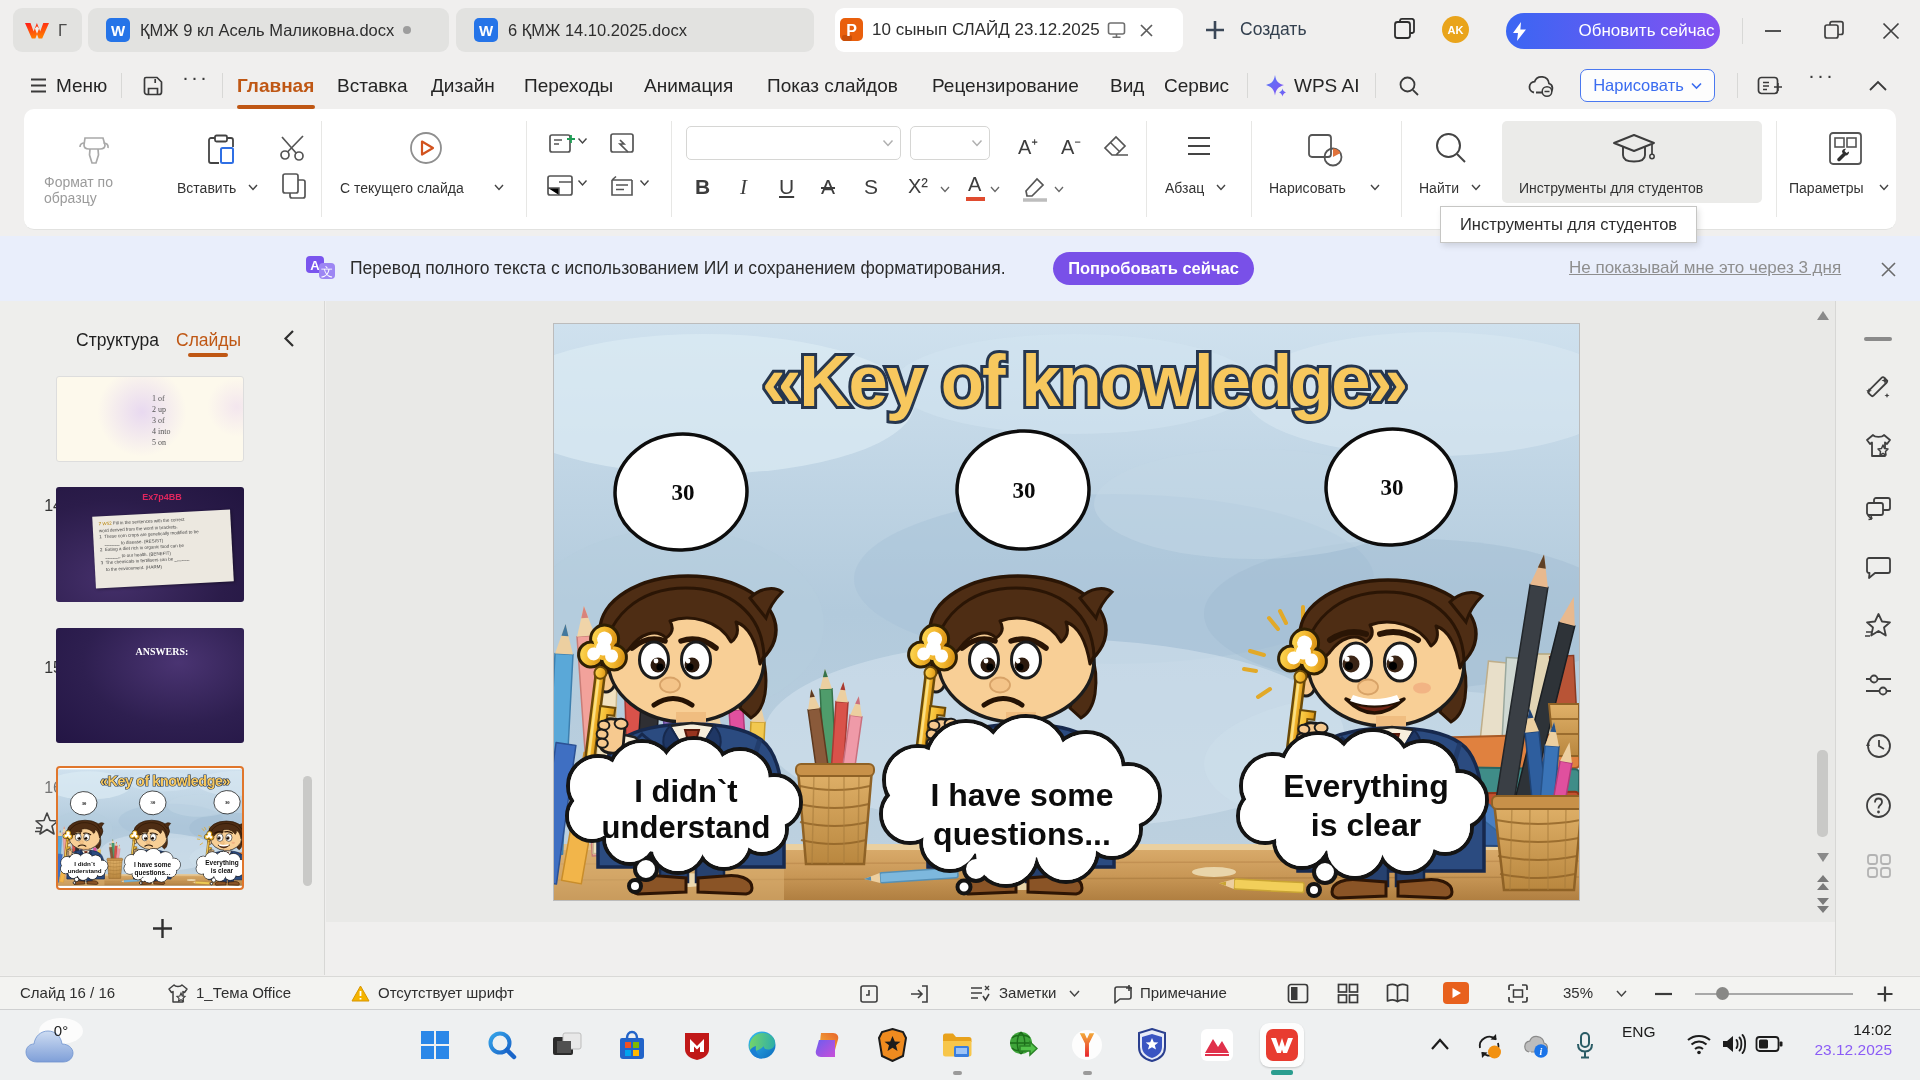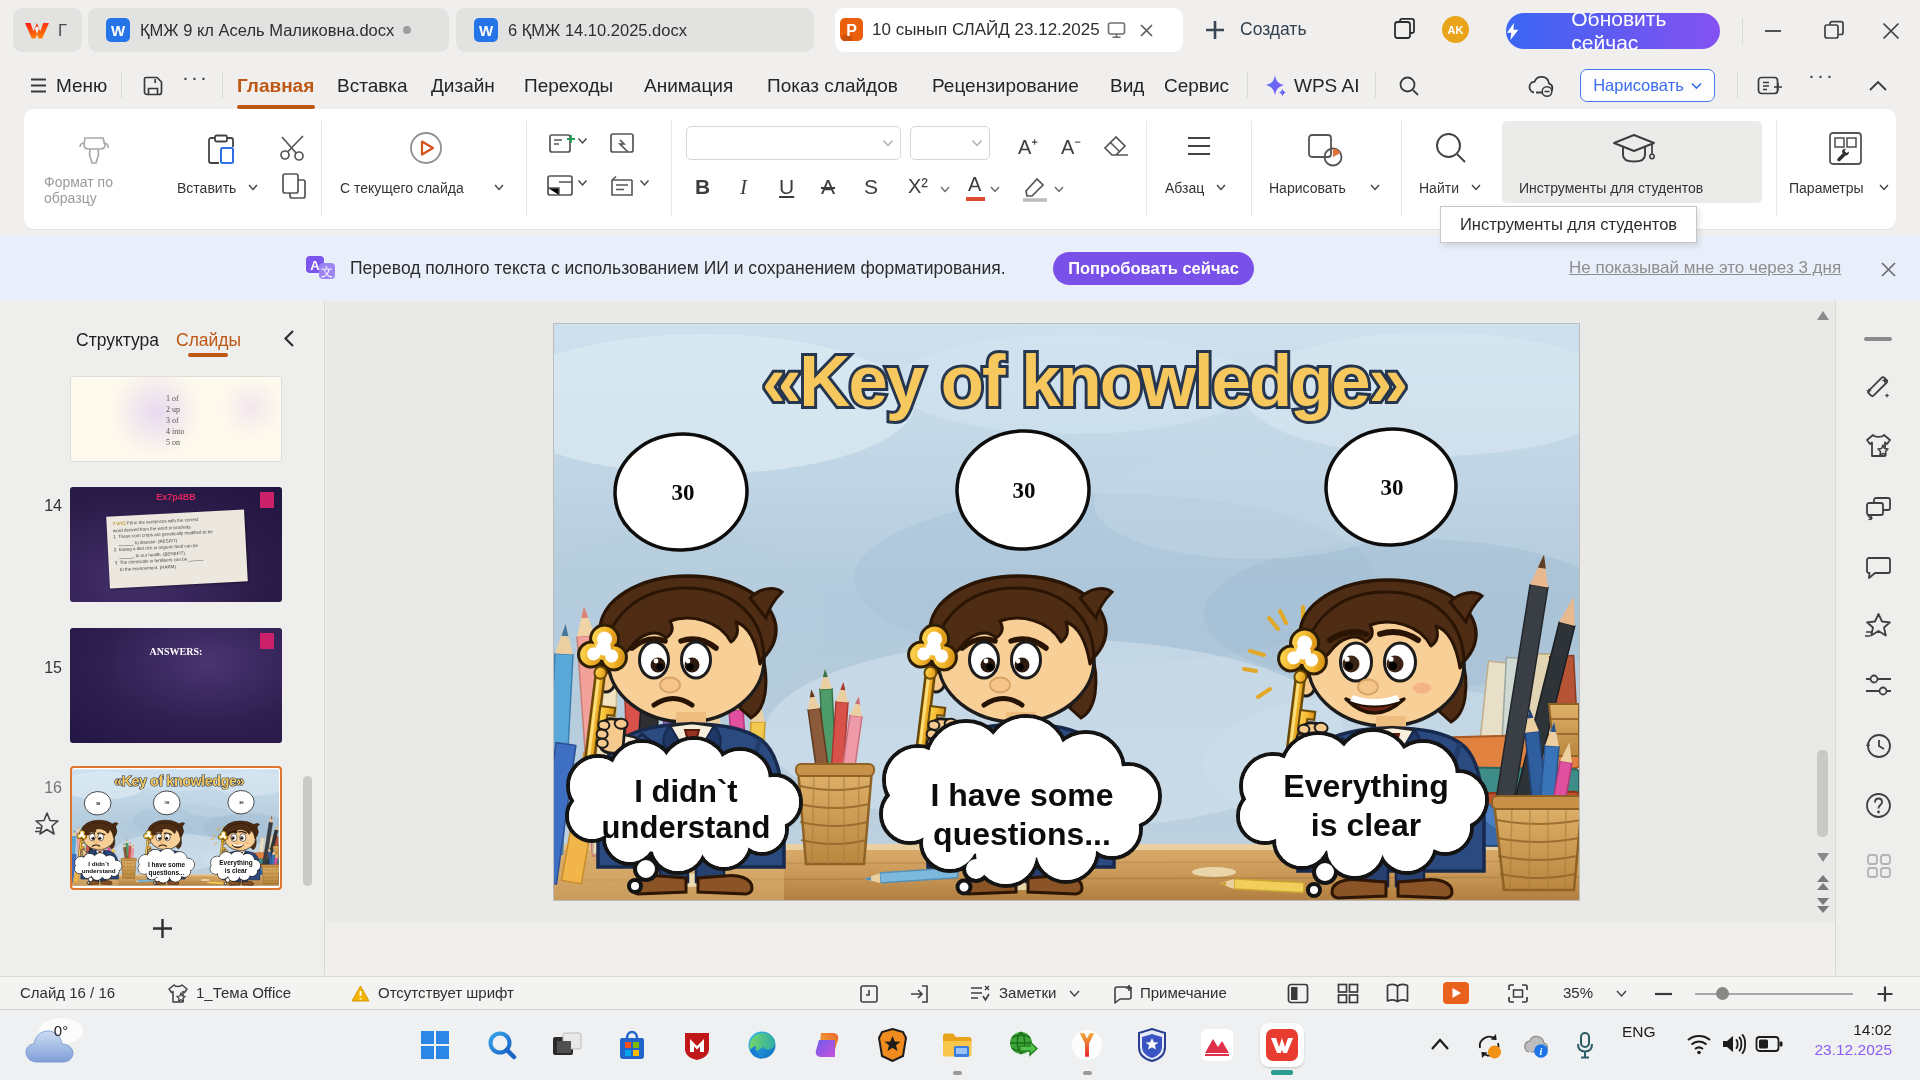--- a/index.html
+++ b/index.html
@@ -22,21 +22,21 @@
 .rgray{color:#9b9b9b;}
 
 #banner{left:0;top:236px;width:1920px;height:65px;background:#e9eefb;}
 
 #leftpanel{left:0;top:301px;width:325px;height:674px;background:#eeeeec;border-right:1px solid #d7d7d5;}
 #canvas{left:326px;top:301px;width:1509px;height:621px;background:#e9e9e7;}
 #notesbar{left:326px;top:922px;width:1509px;height:54px;background:#f4f4f2;border-top:1px solid #d9d9d7;}
 #rightbar{left:1835px;top:301px;width:85px;height:674px;background:#eeeeec;border-left:1px solid #d7d7d5;}
 #statusbar{left:0;top:976px;width:1920px;height:33px;background:#f3f3f1;border-top:1px solid #d9d9d7;}
 #taskbar{left:0;top:1009px;width:1920px;height:71px;background:#eef0f1;border-top:1px solid #cfd0d1;}
-.thumb{position:absolute;left:70px;width:212px;border-radius:3px;overflow:hidden;}
+.thumb{position:absolute;left:56px;width:188px;border-radius:3px;overflow:hidden;}
 .tnum{position:absolute;left:32px;width:30px;text-align:right;font-size:16px;color:#333;}
 .st{font-size:15px;color:#2f2f2f;white-space:nowrap;}
 </style>
 </head>
 <body>
 <div id="stage">
 
 <div class="abs" id="titlebar">
   <div class="tab" style="left:13px;width:69px;">
     <svg width="26" height="26" viewBox="0 0 26 26" style="margin-left:11px;">
@@ -81,21 +81,21 @@
   <span class="abs" style="left:1240px;top:19px;font-size:17.5px;color:#33404f;">Создать</span>
   <svg class="abs" style="left:1392px;top:16px;" width="25" height="26" viewBox="0 0 25 26">
     <rect x="3" y="6" width="15" height="16" rx="2.5" fill="none" stroke="#2d2d2d" stroke-width="1.8"></rect>
     <path d="M8 6 L8 4.5 A2 2 0 0 1 10 2.8 L20 2.8 A2.2 2.2 0 0 1 22 5 L22 15 A2 2 0 0 1 20.2 17 L18 17" fill="none" stroke="#2d2d2d" stroke-width="1.8"></path>
   </svg>
   <div class="abs" style="left:1442px;top:16px;width:27px;height:27px;border-radius:50%;background:#e9a41b;color:#fff;font-size:11px;font-weight:bold;display:flex;align-items:center;justify-content:center;">AK</div>
   <div class="abs" style="left:1506px;top:13px;width:214px;height:36px;border-radius:18px;background:linear-gradient(90deg,#3a66f3,#8551f1);display:flex;align-items:center;justify-content:center;">
     <svg width="15" height="19" viewBox="0 0 15 19" style="margin-right:8px;">
           <path d="M9 0 L1 11 L6 11 L5 19 L14 7.5 L8.4 7.5 Z" fill="#fff"></path>
         </svg>
-    <span style="color:#fff;font-size:21px;margin-left:44px;">Обновить сейчас</span>
+    <span style="color:#fff;font-size:17px;margin-left:44px;">Обновить сейчас</span>
   </div>
   <div class="abs" style="left:1742px;top:18px;width:1px;height:26px;background:#d8d8d6;"></div>
   <svg class="abs" style="left:1762px;top:20px;" width="22" height="22" viewBox="0 0 22 22">
         <path d="M3 11 L19 11" stroke="#404040" stroke-width="1.8"></path>
       </svg>
   <svg class="abs" style="left:1822px;top:17px;" width="24" height="26" viewBox="0 0 24 26">
     <rect x="3" y="8" width="13" height="13" rx="2" fill="none" stroke="#404040" stroke-width="1.7"></rect>
     <path d="M8 8 L8 6.5 A2 2 0 0 1 10 4.6 L19 4.6 A2 2 0 0 1 21 6.6 L21 15.5 A2 2 0 0 1 19 17.5 L16 17.5" fill="none" stroke="#404040" stroke-width="1.7"></path>
   </svg>
   <svg class="abs" style="left:1880px;top:20px;" width="22" height="22" viewBox="0 0 22 22">

